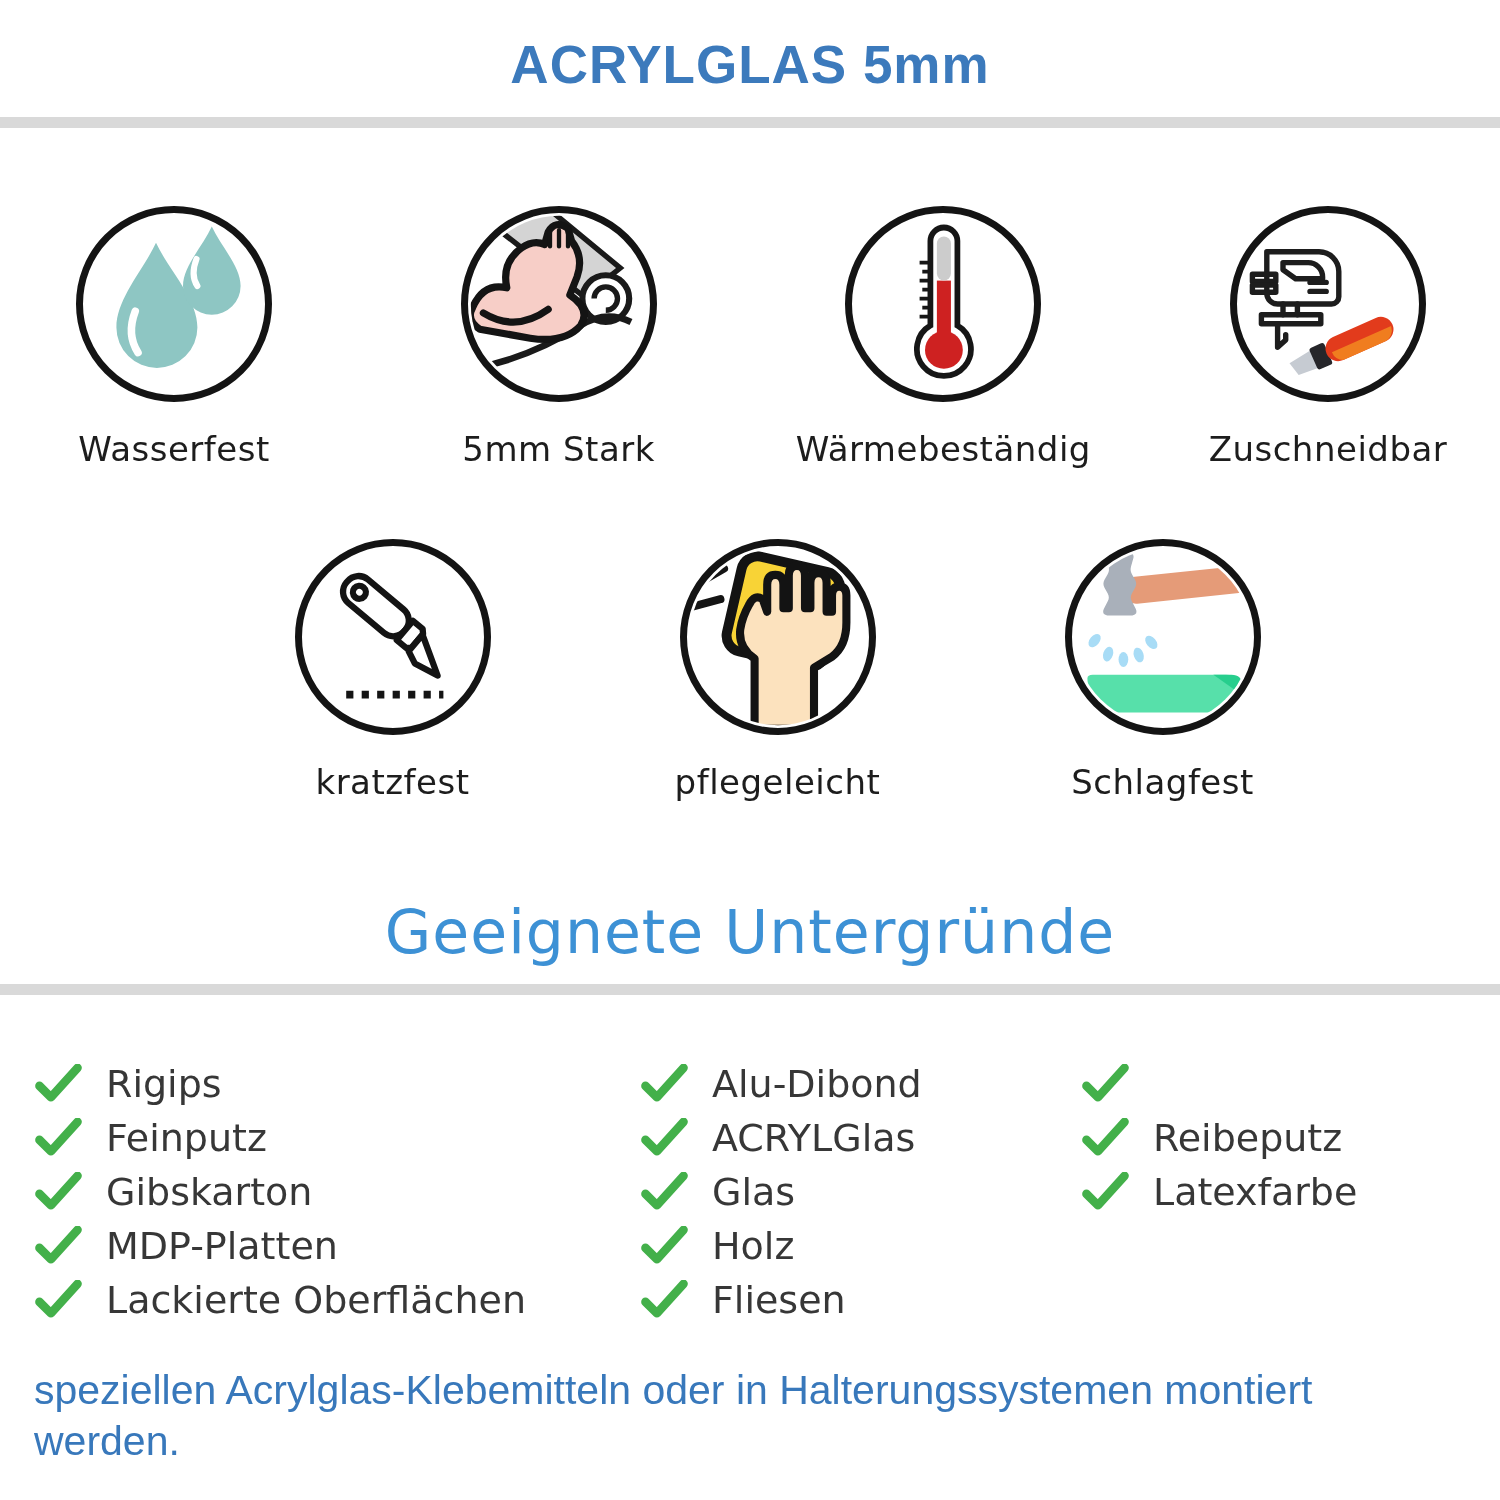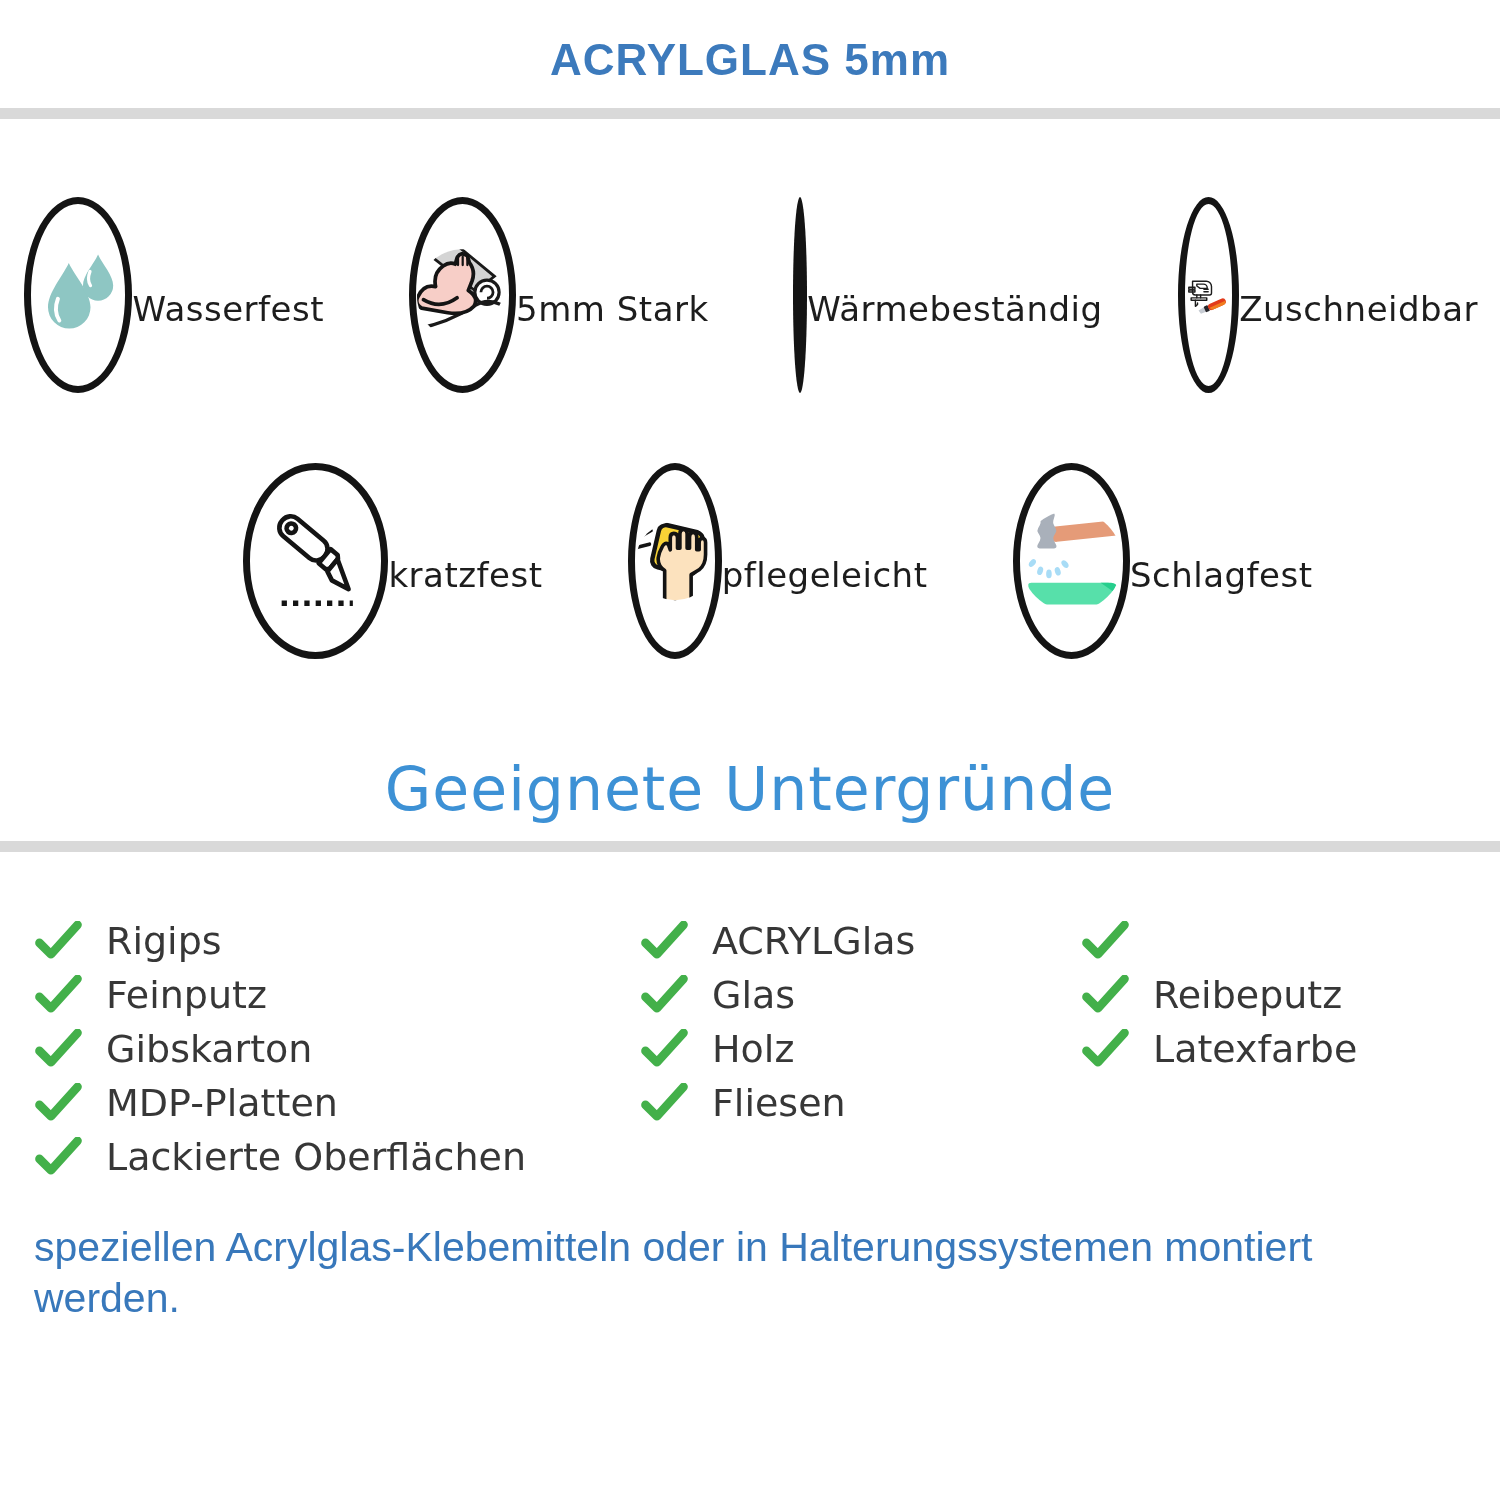--- a/index.html
+++ b/index.html
@@ -5,36 +5,36 @@
   * { margin:0; padding:0; box-sizing:border-box; }
   body { background:#ffffff; }
   .page {
     position:relative; width:1500px; height:1500px; background:#ffffff;
     font-family:"DejaVu Sans", sans-serif; overflow:hidden;
   }
   
   .main-title {
     margin-top:38px; text-align:center;
     font-family:"Liberation Sans", sans-serif;
-    font-size:44px; font-weight:600; line-height:1.0;
+    font-size:53px; font-weight:600; line-height:1.0;
     color:#3C7ABC; letter-spacing:1px;
   }
   .divider { height:11px; background:#D9D9D9; width:100%; }
   .divider-1 { margin-top:26px; }
   .divider-2 { margin-top:22px; }
   .section-title {
     margin-top:100px; text-align:center;
     font-size:60px; font-weight:400; line-height:1.0;
     color:#3D91D5; letter-spacing:1px;
   }
   
   .features-row { display:flex; }
   .features-row-1 { margin-top:78px; justify-content:space-between; padding:0 22px 0 24px; }
   .features-row-2 { margin-top:70px; justify-content:center; gap:85px; padding-left:55px; }
-  .feature { width:300px; display:flex; flex-direction:row; align-items:center; }
+  .feature { width:300px; display:flex; flex-direction:column; align-items:center; }
   .icon-circle {
     width:196px; height:196px; border:7px solid #141414; border-radius:50%;
     background:#ffffff; overflow:hidden; display:flex; align-items:center; justify-content:center;
   }
   .icon-circle svg { width:180px; height:180px; display:block; }
   .feature-label {
     margin-top:27px; font-size:34px; color:#1d1d1d; letter-spacing:0.5px; white-space:nowrap;
   }
   
   .checklist { display:flex; margin-top:62px; padding-left:35px;gap:16px; }
@@ -244,20 +244,26 @@
           </svg>
         <span>Lackierte Oberflächen</span>
       </div>
     </div>
 
     <div class="check-col-2">
       <div class="check-row">
         <svg viewBox="0 0 48 42">
             <path d="M4 23 L16 35 L44 4" fill="none" stroke="#43B04A" stroke-width="9" stroke-linecap="round" stroke-linejoin="round"></path>
           </svg>
+        <span>Alu-Dibond</span>
+      </div>
+      <div class="check-row">
+        <svg viewBox="0 0 48 42">
+            <path d="M4 23 L16 35 L44 4" fill="none" stroke="#43B04A" stroke-width="9" stroke-linecap="round" stroke-linejoin="round"></path>
+          </svg>
         <span>ACRYLGlas</span>
       </div>
       <div class="check-row">
         <svg viewBox="0 0 48 42">
             <path d="M4 23 L16 35 L44 4" fill="none" stroke="#43B04A" stroke-width="9" stroke-linecap="round" stroke-linejoin="round"></path>
           </svg>
         <span>Glas</span>
       </div>
       <div class="check-row">
         <svg viewBox="0 0 48 42">

